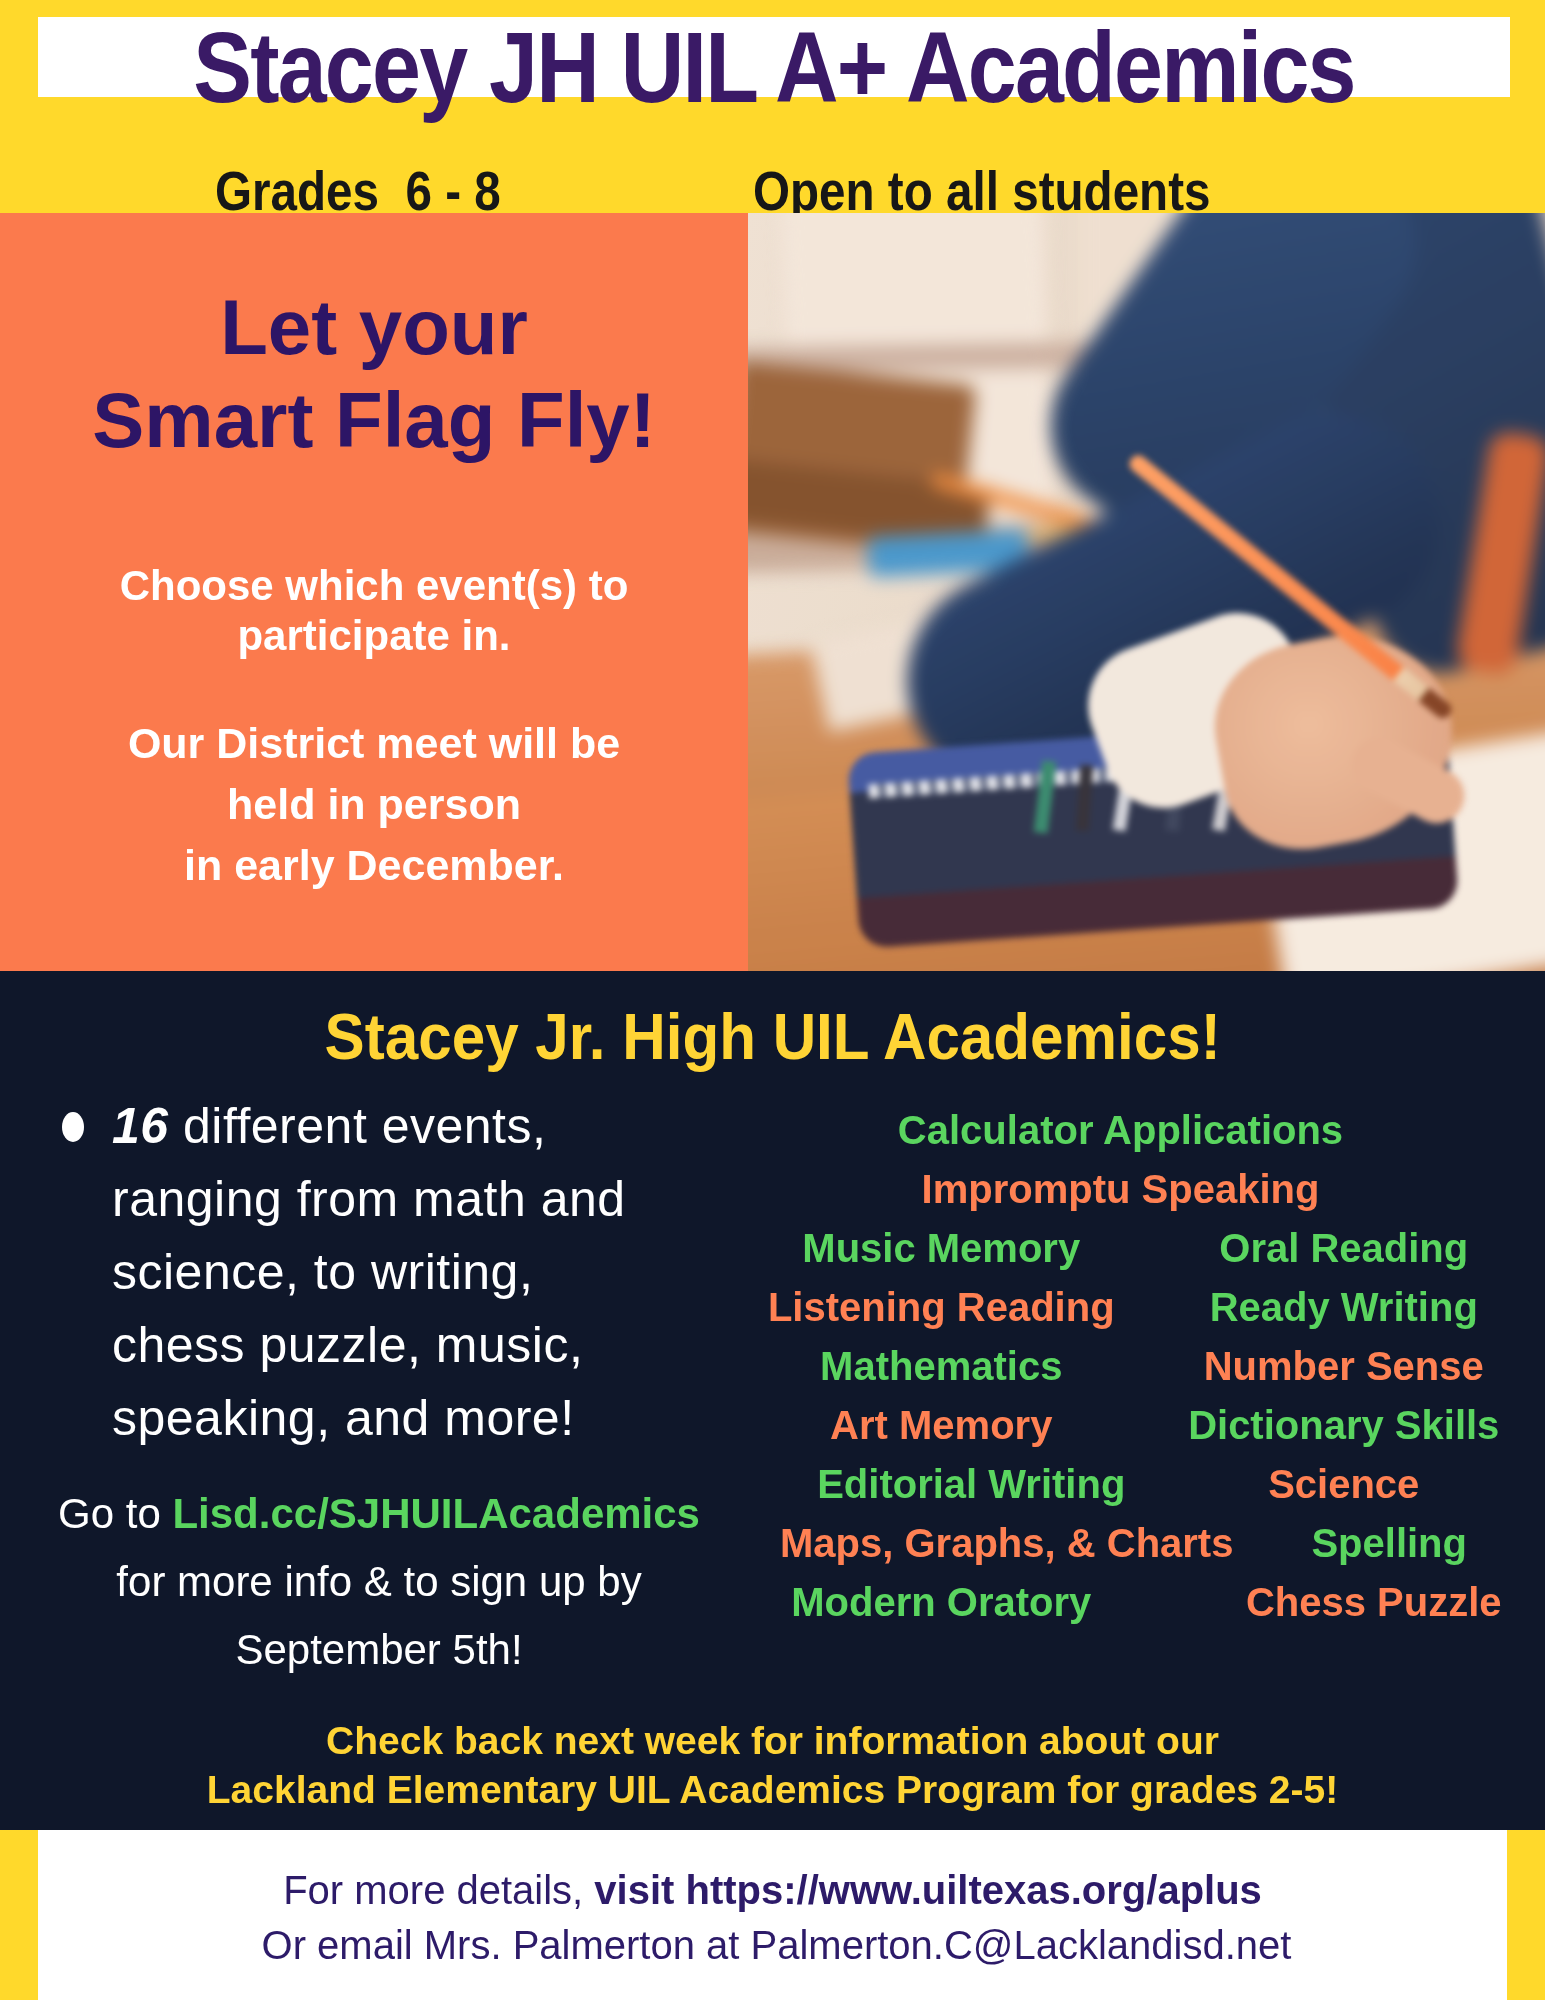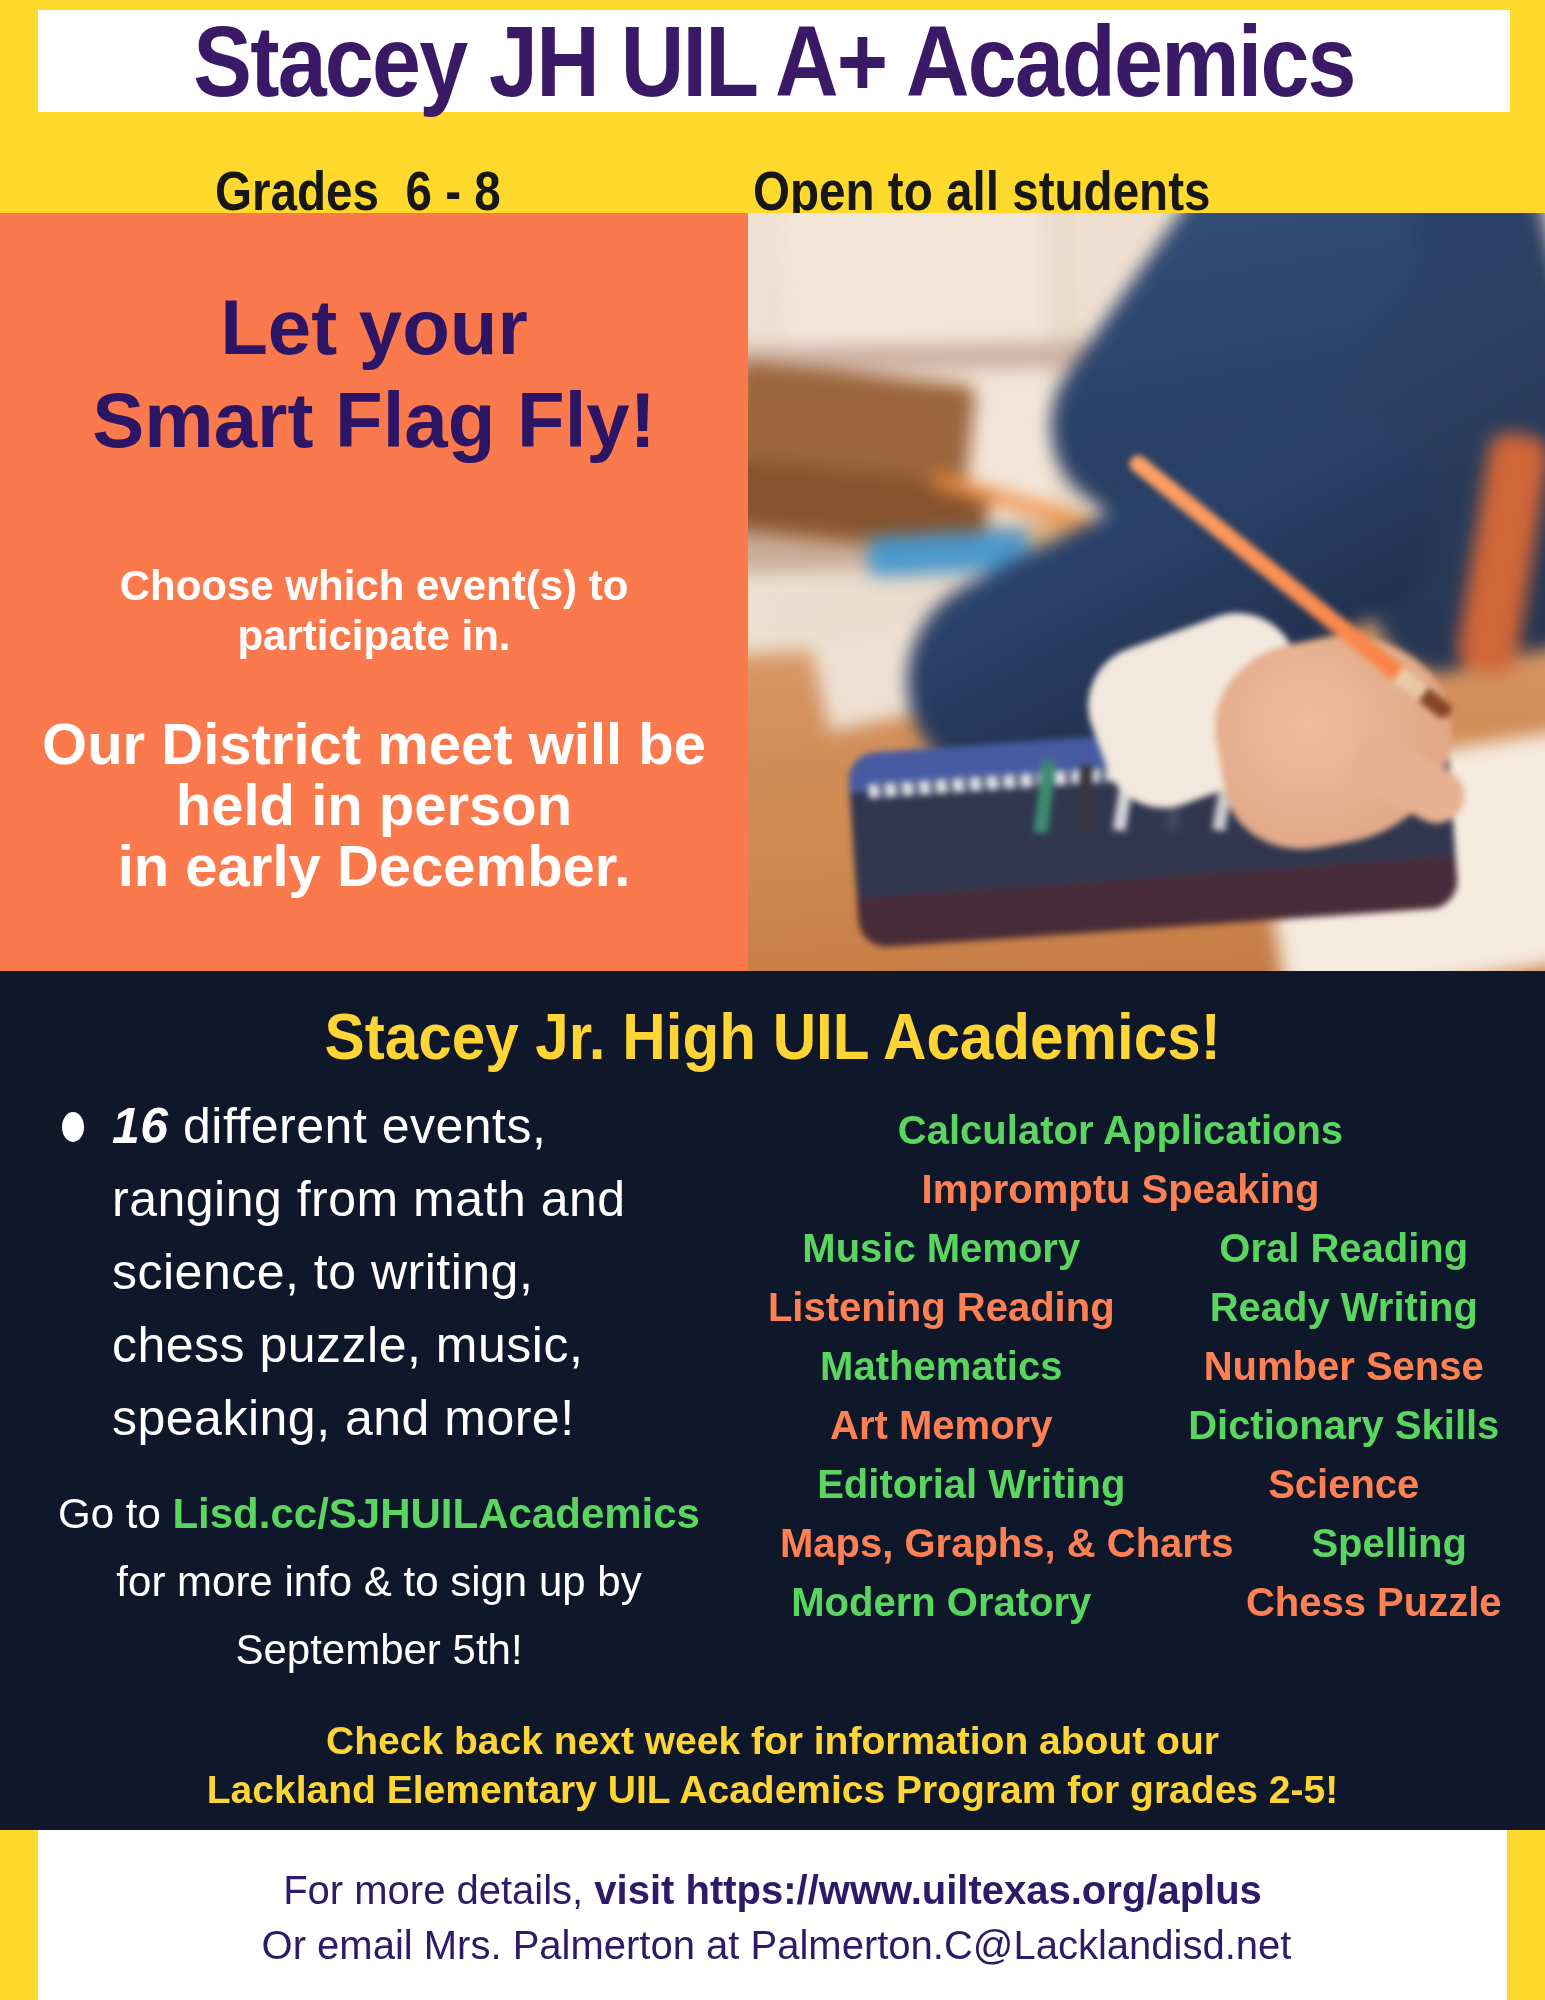--- a/index.html
+++ b/index.html
@@ -8,22 +8,22 @@
     background:#FFD92B; overflow:hidden;
     font-family:"Liberation Sans", sans-serif;
   }
   .pre { white-space:pre-line; }
   .presp { white-space:pre; }
   .cond { display:inline-block; transform:scaleX(0.88); transform-origin:center; }
   .cond-l { display:inline-block; transform:scaleX(0.85); transform-origin:left center; }
 
   
   .banner {
-    position:absolute; left:38px; right:35px; top:10px; height:102px;
-    background:#FFFFFF; display:flex; align-items:center; justify-content:center;
+    position:absolute; left:38px; right:35px; top:17px; height:80px;
+    background:#FFFFFF; display:flex; justify-content:center;
   }
   .banner .title {
     font-size:100px; font-weight:bold; color:#3A1A66; letter-spacing:-2px;
     line-height:100px; white-space:nowrap;
   }
   .grades-strip { position:absolute; left:0; right:0; top:112px; height:101px; }
   .grades-strip span {
     position:absolute; top:24px; font-size:56px; font-weight:bold; color:#171717;
     line-height:62px;
   }
@@ -38,21 +38,21 @@
   .hero .headline {
     position:absolute; top:68px; left:0; width:100%; text-align:center;
     font-size:78px; font-weight:bold; color:#2D1566; line-height:93px;
   }
   .hero .p1 {
     position:absolute; top:348px; left:0; width:100%; text-align:center;
     font-size:42px; font-weight:bold; color:#FFFFFF; line-height:50px;
   }
   .hero .p2 {
     position:absolute; top:500px; left:0; width:100%; text-align:center;
-    font-size:58px; font-weight:bold; color:#FFFFFF; line-height:61px;
+    font-size:43px; font-weight:bold; color:#FFFFFF; line-height:61px;
   }
 
   
   .photo {
     position:absolute; left:748px; top:213px; width:797px; height:758px;
     overflow:hidden;
     background:linear-gradient(105deg,#efe7dd 0%,#e9ded2 40%,#dcc9bd 70%,#d3bdb2 100%);
   }
   .photo div { position:absolute; }
   .blur1 { position:absolute; inset:-20px; filter:blur(9px); }

